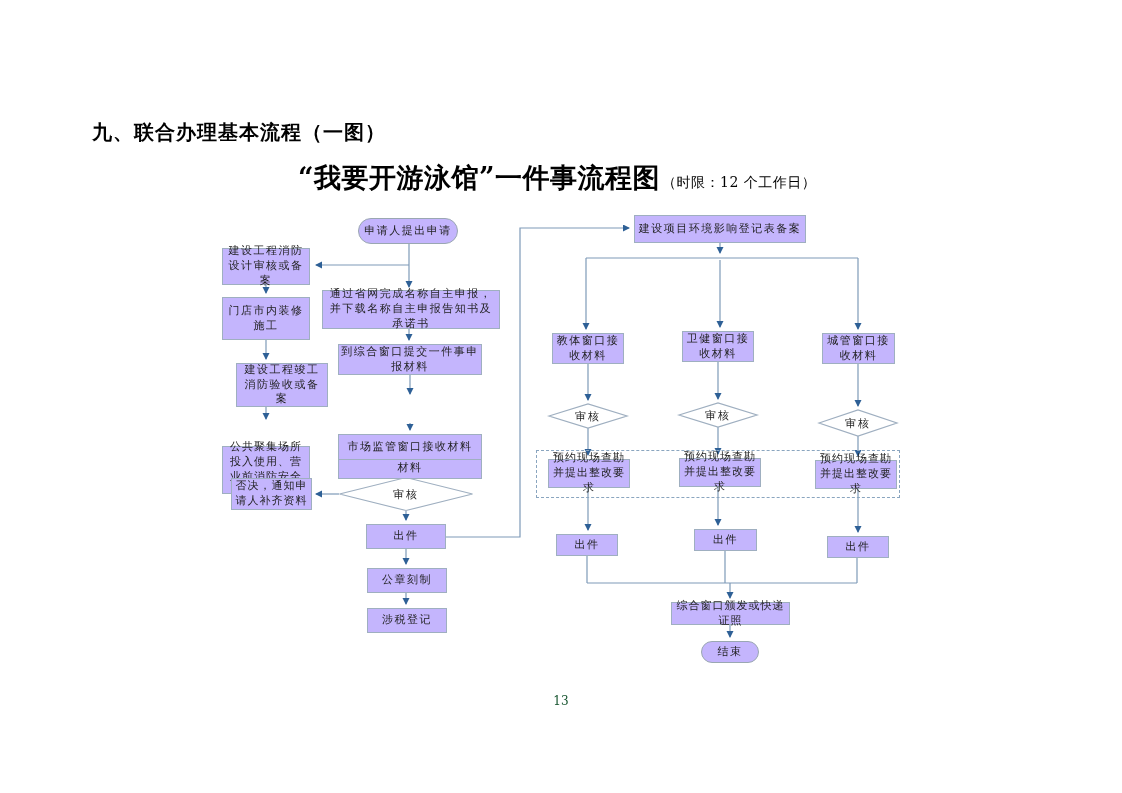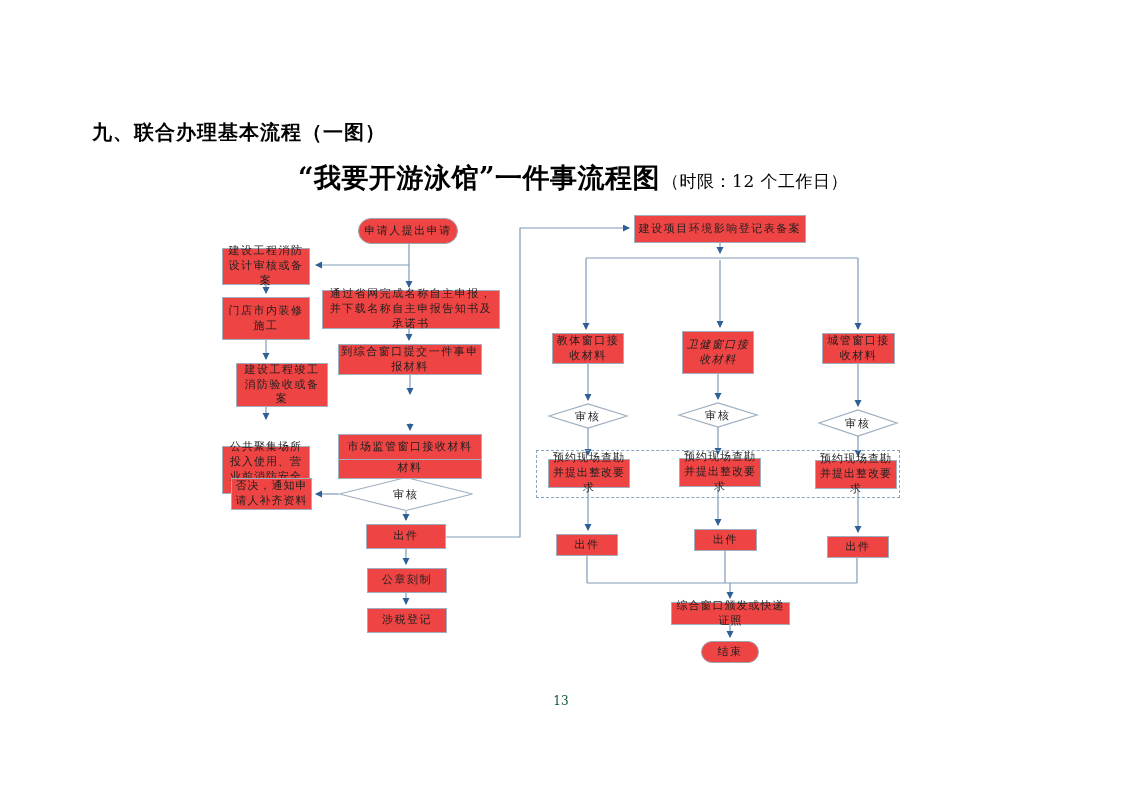--- a/index.html
+++ b/index.html
@@ -7,23 +7,23 @@
     position:relative;width:1122px;height:793px;background:#ffffff;overflow:hidden;
     font-family:"DejaVu Serif","Liberation Serif",serif;color:#1f1f1f;
   }
   #connectors{position:absolute;left:0;top:0;z-index:1;}
   .heading{
     position:absolute;left:92px;top:119px;font-size:20px;font-weight:bold;
     letter-spacing:1px;color:#000;font-family:"Liberation Sans","DejaVu Sans",sans-serif;
   }
   .subtitle{position:absolute;left:298px;top:160px;display:flex;align-items:baseline;white-space:nowrap;}
   .subtitle-main{font-size:27px;font-weight:bold;color:#000;letter-spacing:0.5px;}
-  .subtitle-note{font-size:17px;color:#000;margin-left:2px;letter-spacing:0.5px;}
+  .subtitle-note{font-size:14px;color:#000;margin-left:2px;letter-spacing:0.5px;}
   .node{
-    position:absolute;background:#ef4444;border:1px solid #9fafc0;box-sizing:border-box;
+    position:absolute;background:#c4b5fd;border:1px solid #9fafc0;box-sizing:border-box;
     display:flex;align-items:center;justify-content:center;text-align:center;
     font-size:11px;line-height:1.35;letter-spacing:1.5px;color:#1f1f1f;
     padding:1px 2px;z-index:2;
   }
   .oval{border-radius:14px;border-color:#9aa7b2;}
   .dlabel{position:absolute;background:transparent;border:none;z-index:2;
     display:flex;align-items:center;justify-content:center;font-size:11px;letter-spacing:2px;}
   .dashed-region{position:absolute;border:1px dashed #8aa5bf;background:transparent;z-index:1;box-sizing:border-box;}
   .page-number{position:absolute;left:0;top:694px;width:100%;text-align:center;font-size:12px;color:#14532d;}
 </style>
@@ -113,21 +113,21 @@
 
   <div class="dlabel" style="left:374px;top:483px;width:64px;height:22px;">审核</div>
 
   <div class="node" style="left:366px;top:524px;width:80px;height:25px;">出件</div>
   <div class="node" style="left:367px;top:568px;width:80px;height:25px;">公章刻制</div>
   <div class="node" style="left:367px;top:608px;width:80px;height:25px;">涉税登记</div>
 
   <div class="node" style="left:634px;top:215px;width:172px;height:28px;">建设项目环境影响登记表备案</div>
 
   <div class="node" style="left:552px;top:333px;width:72px;height:31px;">教体窗口接收材料</div>
-  <div class="node" style="left:682px;top:331px;width:72px;height:43px;font-style:italic;">卫健窗口接收材料</div>
+  <div class="node" style="left:682px;top:331px;width:72px;height:31px;">卫健窗口接收材料</div>
   <div class="node" style="left:822px;top:333px;width:73px;height:31px;">城管窗口接收材料</div>
 
   <div class="dlabel" style="left:563px;top:406px;width:50px;height:20px;">审核</div>
   <div class="dlabel" style="left:693px;top:405px;width:50px;height:20px;">审核</div>
   <div class="dlabel" style="left:833px;top:413px;width:50px;height:20px;">审核</div>
 
   <div class="node" style="left:548px;top:459px;width:82px;height:29px;letter-spacing:1px;">预约现场查勘并提出整改要求</div>
   <div class="node" style="left:679px;top:458px;width:82px;height:29px;letter-spacing:1px;">预约现场查勘并提出整改要求</div>
   <div class="node" style="left:815px;top:460px;width:82px;height:29px;letter-spacing:1px;">预约现场查勘并提出整改要求</div>
 

